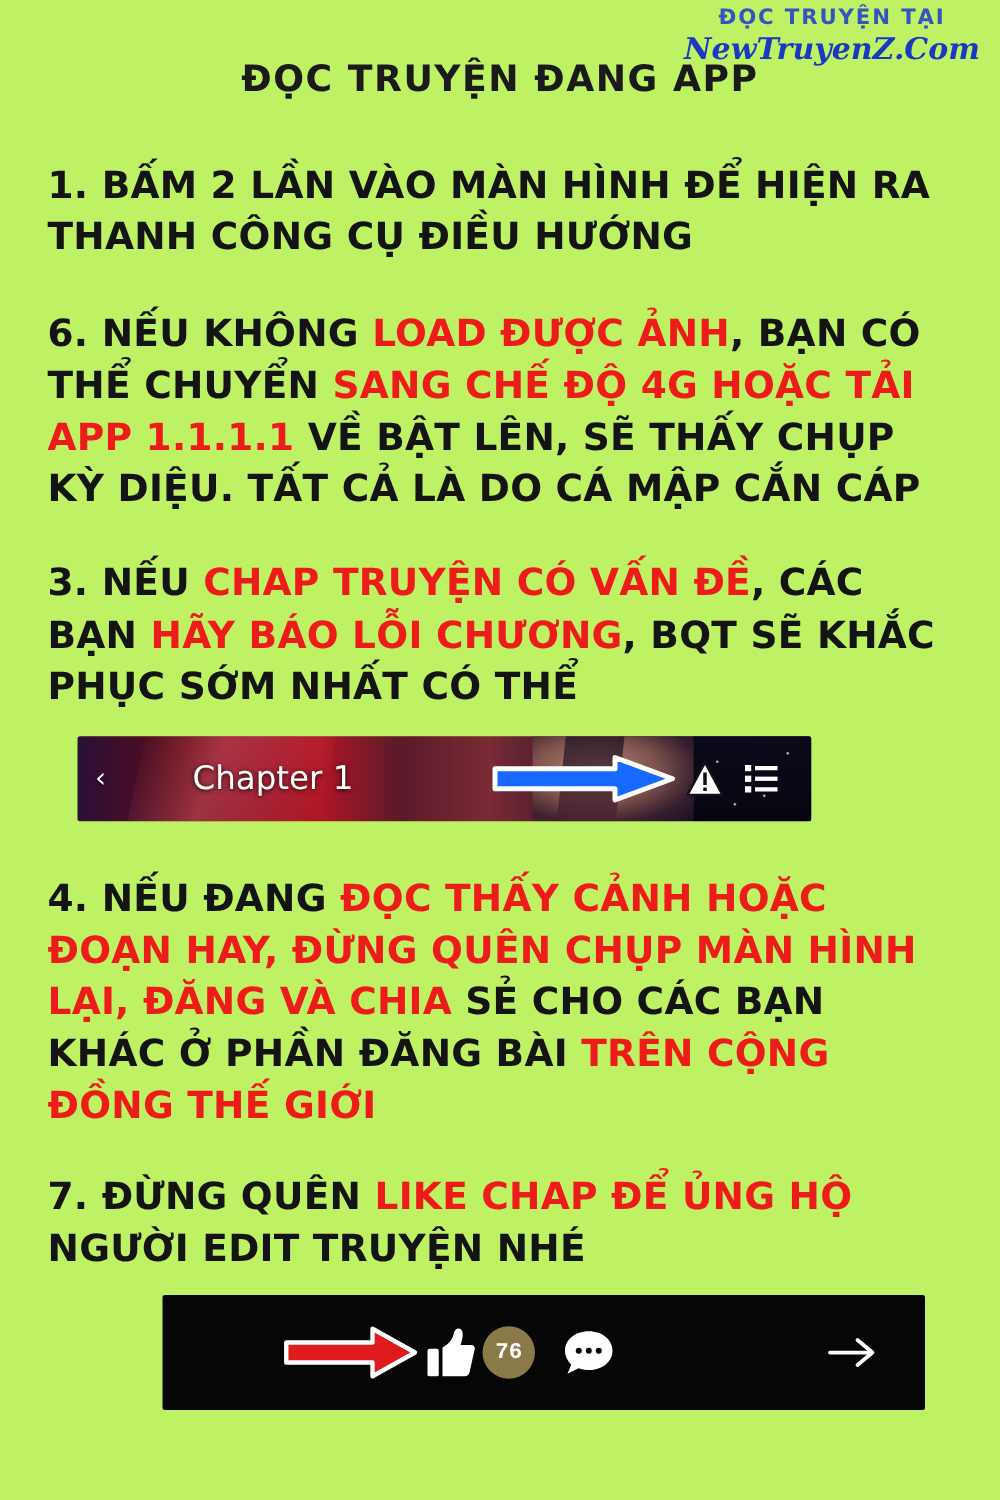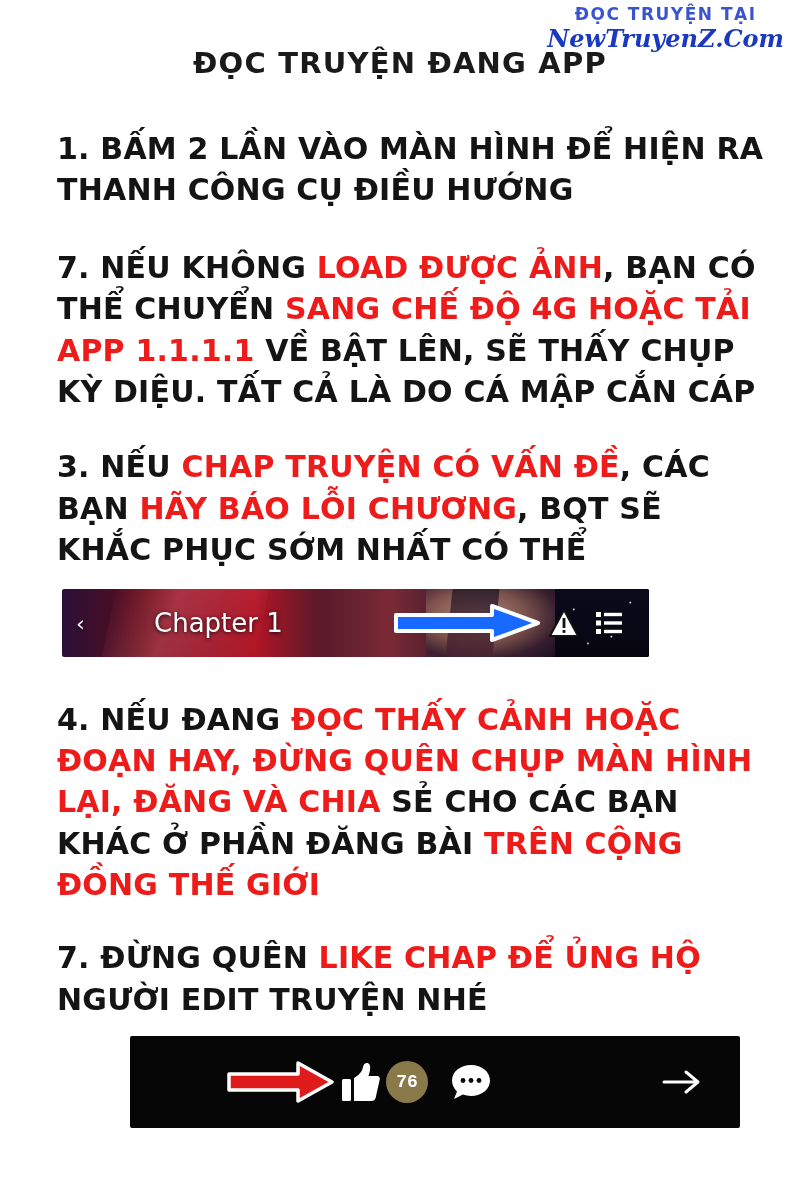--- a/index.html
+++ b/index.html
@@ -11,21 +11,21 @@
     height: 1200px;
     background: #eceded;
     font-family: "DejaVu Sans", sans-serif;
     overflow: hidden;
     position: relative;
   }
   .page {
     position: relative;
     width: 800px;
     height: 1200px;
-    background: #ffffff;
+    background: #bef264;
   }
 
   
   .watermark {
     position: absolute;
     top: 6px;
     right: 16px;
     text-align: center;
     line-height: 1.05;
     color: #1f3fbf;
@@ -70,21 +70,20 @@
     width: 726px;
   }
   .para {
     font-family: "DejaVu Sans", sans-serif;
     font-size: 30px;
     font-weight: bold;
     line-height: 1.38;
     color: #141414;
     letter-spacing: 0.2px;
     margin-bottom: 30px;
-    margin-left: 19px;
   }
   .para .hl { color: #ee1b1b; }
 
   .para.p1 { margin-bottom: 36px; }
   .para.p2 { margin-bottom: 34px; }
   .para.p3 { margin-bottom: 18px; }
   .para.p4 { margin-bottom: 32px; }
   .para.p5 { margin-bottom: 16px; }
 
   
@@ -254,21 +253,21 @@
 
   <div class="title">ĐỌC TRUYỆN ĐANG APP</div>
 
   <div class="content">
 
     <div class="para p1">
       <span>1. BẤM 2 LẦN VÀO MÀN HÌNH ĐỂ HIỆN RA THANH CÔNG CỤ ĐIỀU HƯỚNG</span>
     </div>
 
     <div class="para p2">
-      <span>7. NẾU KHÔNG </span><span class="hl">LOAD ĐƯỢC ẢNH</span><span>, BẠN CÓ THỂ CHUYỂN </span><span class="hl">SANG CHẾ ĐỘ 4G HOẶC TẢI APP 1.1.1.1</span><span> VỀ BẬT LÊN, SẼ THẤY CHỤP KỲ DIỆU. TẤT CẢ LÀ DO CÁ MẬP CẮN CÁP</span>
+      <span>6. NẾU KHÔNG </span><span class="hl">LOAD ĐƯỢC ẢNH</span><span>, BẠN CÓ THỂ CHUYỂN </span><span class="hl">SANG CHẾ ĐỘ 4G HOẶC TẢI APP 1.1.1.1</span><span> VỀ BẬT LÊN, SẼ THẤY CHỤP KỲ DIỆU. TẤT CẢ LÀ DO CÁ MẬP CẮN CÁP</span>
     </div>
 
     <div class="para p3">
       <span>3. NẾU </span><span class="hl">CHAP TRUYỆN CÓ VẤN ĐỀ</span><span>, CÁC BẠN </span><span class="hl">HÃY BÁO LỖI CHƯƠNG</span><span>, BQT SẼ KHẮC PHỤC SỚM NHẤT CÓ THỂ</span>
     </div>
 
     <div class="fig-chapterbar">
       <div class="sheen"></div>
       <div class="face"></div>
       <div class="hairband"></div>

